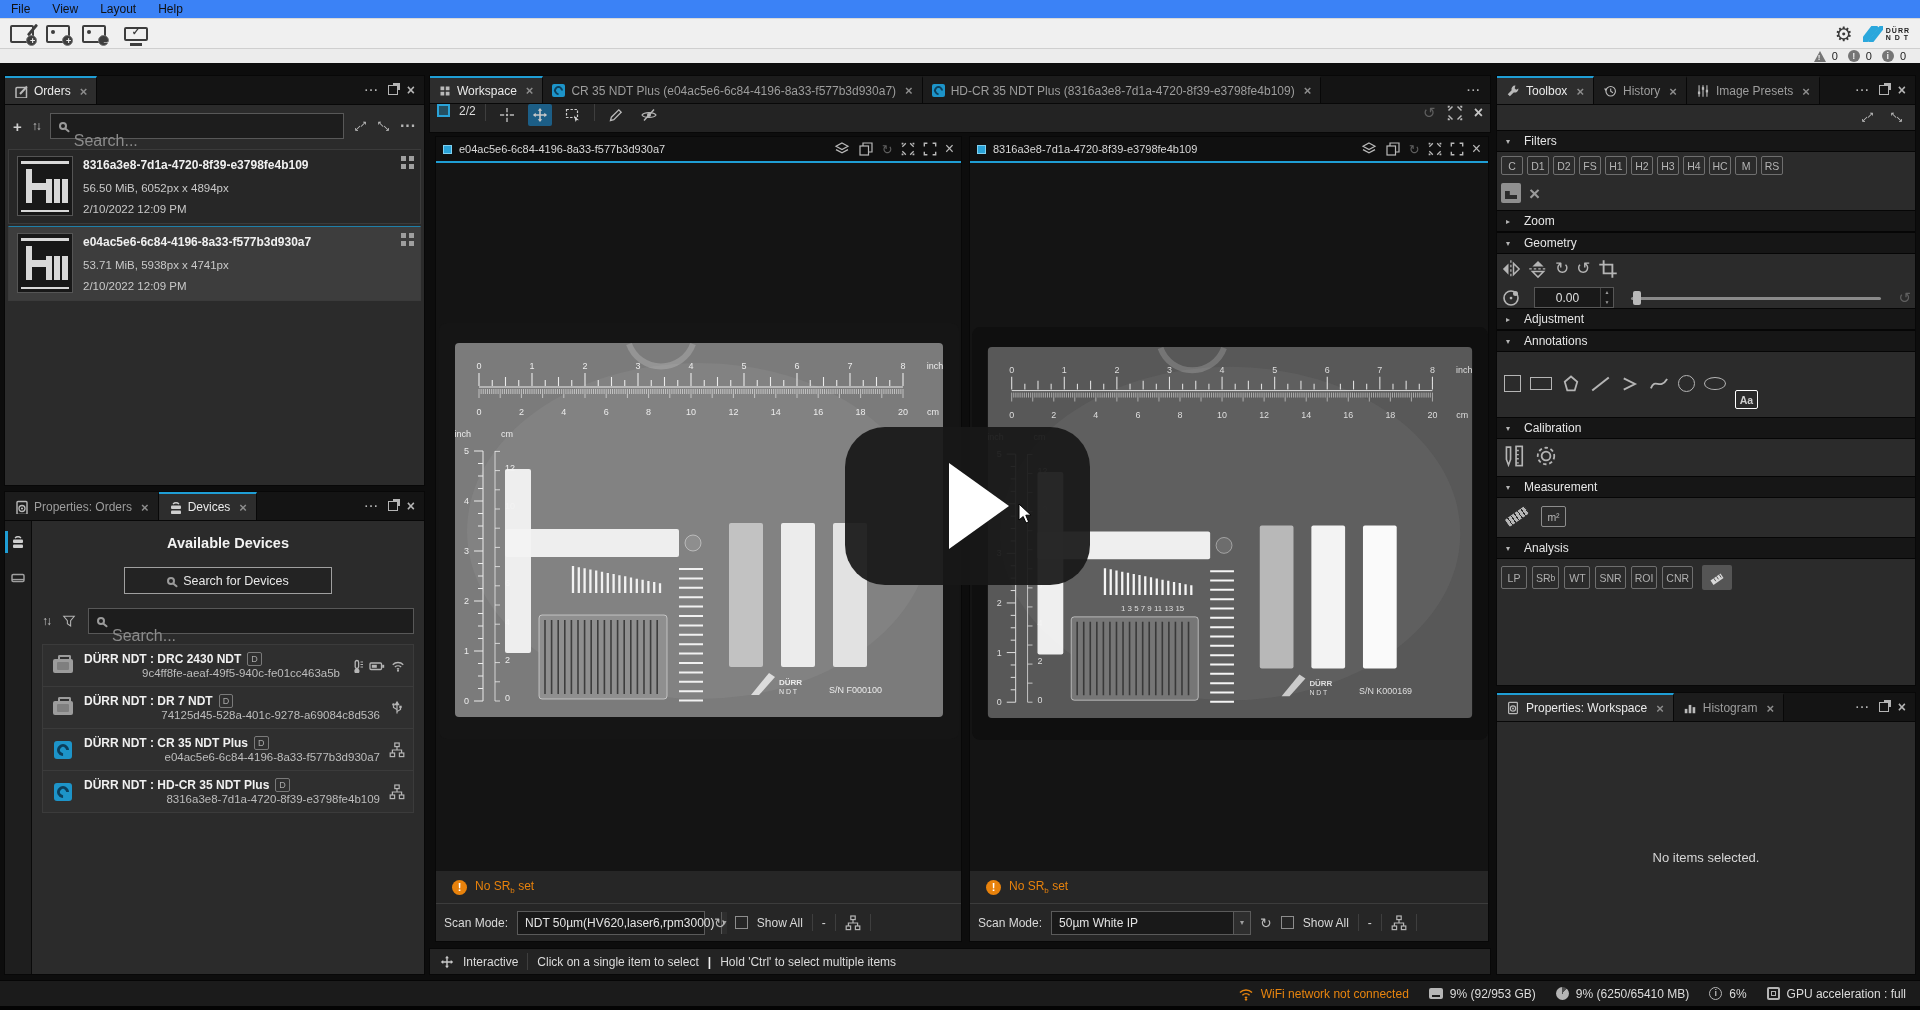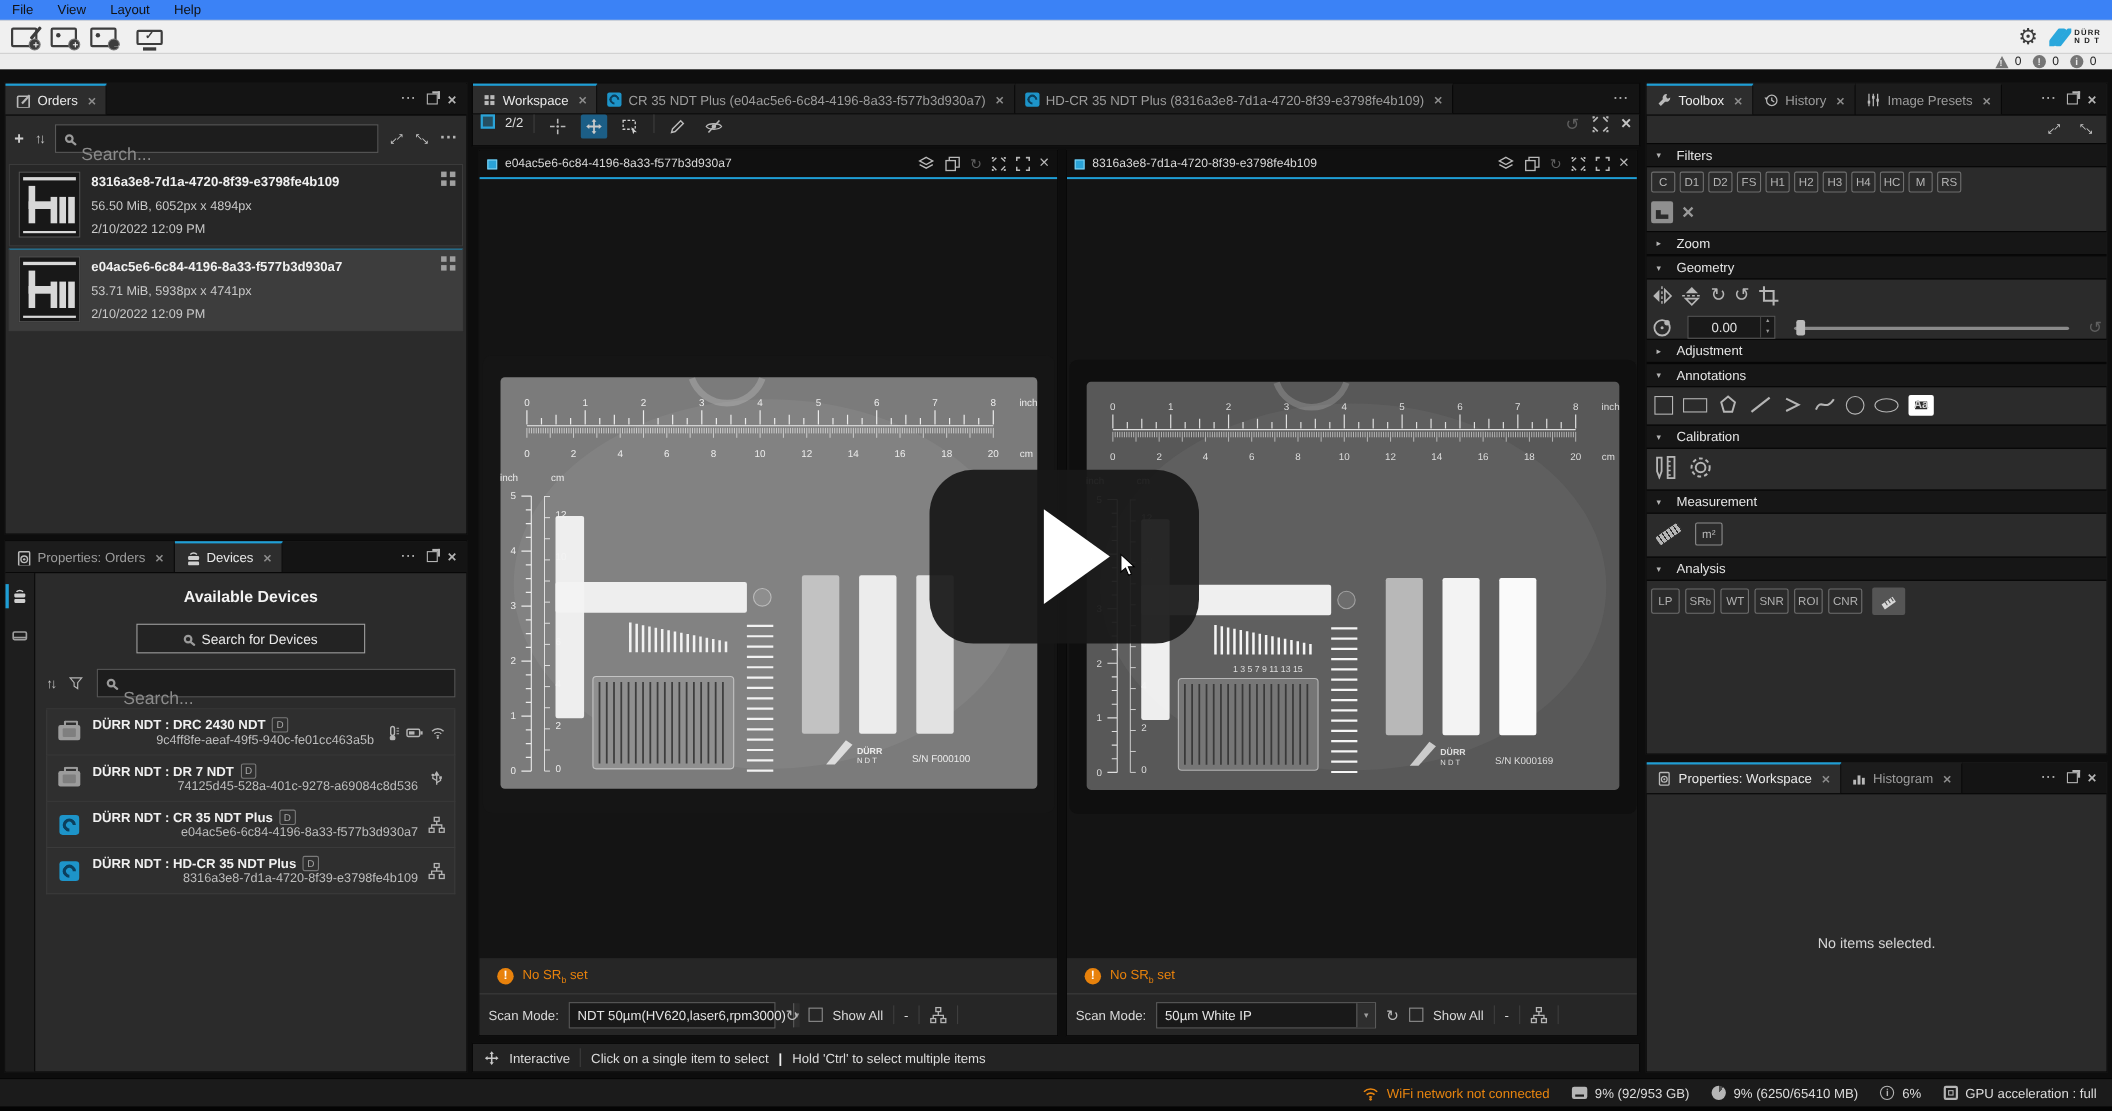--- a/index.html
+++ b/index.html
@@ -189,22 +189,22 @@
   .spin .btns { width:13px; display:flex; flex-direction:column; border-left:1px solid #444; }
   .spin .btns span { flex:1; font-size:5px; color:#9a9a9a; text-align:center; line-height:9px; }
   .slider { position:relative; flex:1; height:14px; margin:0 4px; }
   .slider .track { position:absolute; left:0; right:0; top:6px; height:3px; background:#8a8a8a; border-radius:2px; }
   .slider .handle { position:absolute; left:2px; top:0; width:8px; height:14px; background:#b9b9b9; border-radius:2px; }
   .annsq { width:17px; height:17px; border:1.5px solid #b5b5b5; }
   .annre { width:22px; height:13px; border:1.5px solid #b5b5b5; }
   .annci { width:17px; height:17px; border:1.5px solid #b5b5b5; border-radius:50%; }
   .annel { width:22px; height:13px; border:1.5px solid #b5b5b5; border-radius:50%; }
   .annln { width:21px; height:2px; background:#b5b5b5; transform:rotate(-38deg); }
-  .annAa { width:23px; height:19px; border:6px solid #ffffff; color:#cfcfcf; font-size:10.5px; font-weight:bold;
-           display:flex; align-items:center; justify-content:center; border-radius:2px; }
+  .annAa { width:23px; height:19px; border:1px solid #ffffff; color:#cfcfcf; font-size:10.5px; font-weight:bold;
+           display:flex; align-items:center; justify-content:center; border-radius:2px;margin-top:32px; }
   .rulerico { width:24px; height:9px; background:#b5b5b5; border-radius:2px; transform:rotate(-35deg);
               background-image:repeating-linear-gradient(90deg,transparent 0 3px,#2b2b2b 3px 4px); }
   .m2btn { width:25px; height:21px; border:1px solid #8d8d8d; color:#b9b9b9; font-size:10.5px;
            display:flex; align-items:center; justify-content:center; border-radius:2px; }
   .abtn { border:1px solid #6f6f6f; color:#b0b0b0; font-size:10.5px; height:23px; min-width:26px;
           display:flex; align-items:center; justify-content:center; border-radius:2px; padding:0 3px; }
   .wedgebtn { width:30px; height:25px; background:#555; border-radius:2px; display:flex; align-items:center;
               justify-content:center; margin-left:4px; }
 
   

